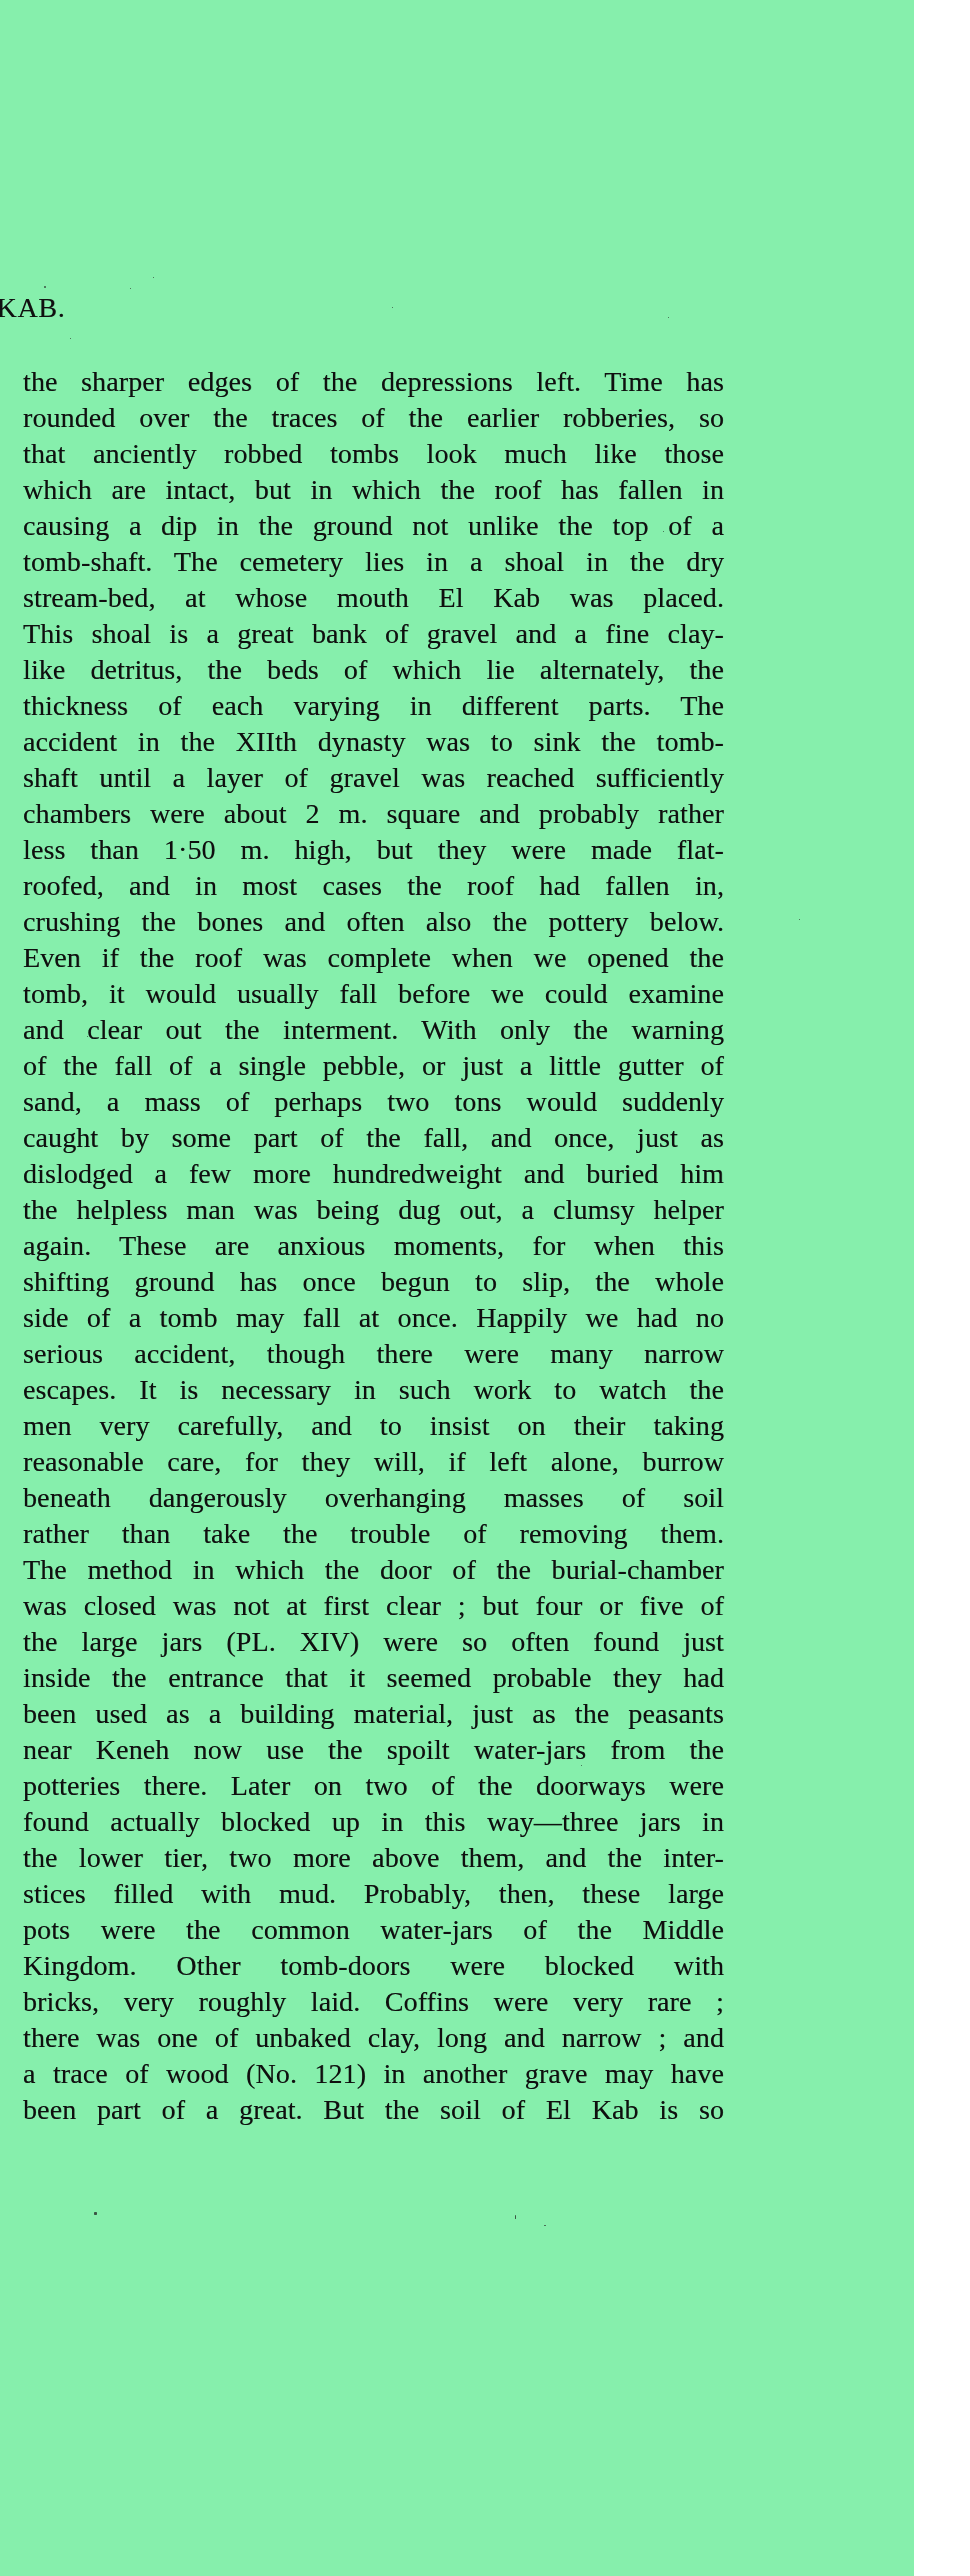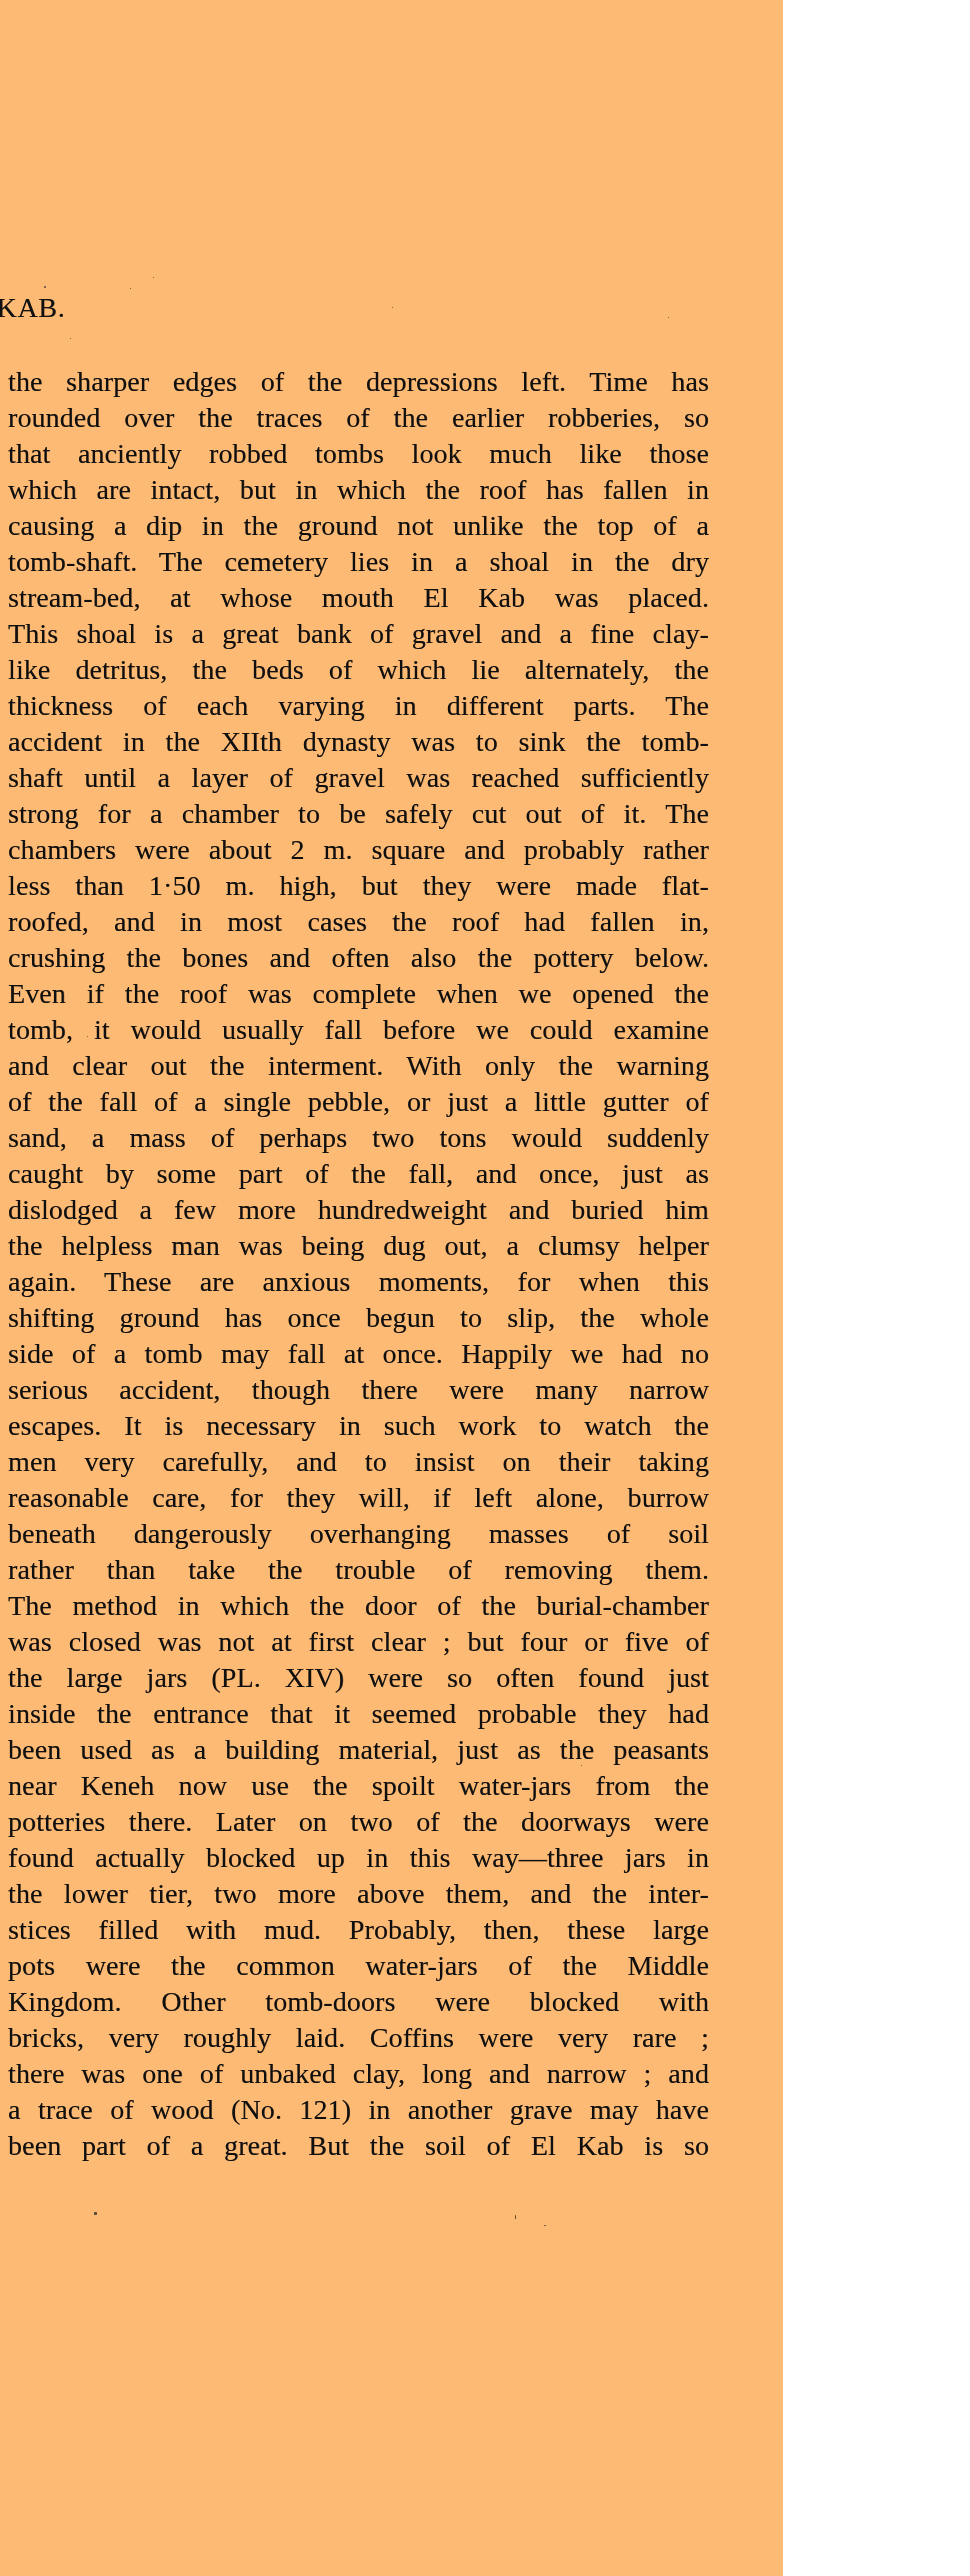--- a/index.html
+++ b/index.html
@@ -7,41 +7,41 @@
     padding: 0;
   }
   body {
     width: 971px;
     height: 2576px;
     background: #ffffff;
     font-family: "Liberation Serif", "DejaVu Serif", serif;
   }
   .page {
     position: relative;
-    width: 783px;
+    width: 914px;
     height: 2576px;
-    background: #fdba74;
+    background: #86efac;
     overflow: hidden;
     color: #0f0f0f;
   }
   .running-header {
     position: absolute;
     top: 294px;
     left: -3.5px;
     font-size: 28px;
     line-height: 28px;
     letter-spacing: 0.7px;
     color: #101010;
     text-shadow: 0.3px 0.3px 0.3px rgba(0,0,0,0.45);
     white-space: nowrap;
   }
   .text-block {
     position: absolute;
     top: 364px;
-    left: 8px;
+    left: 23px;
     width: 701px;
   }
   .line {
     font-size: 28px;
     line-height: 36px;
     height: 36px;
     text-align: justify;
     text-align-last: justify;
     color: #0f0f0f;
     text-shadow: 0.3px 0.3px 0.3px rgba(0,0,0,0.42);
@@ -68,21 +68,20 @@
       <div class="line">that anciently robbed tombs look much like those</div>
       <div class="line">which are intact, but in which the roof has fallen in</div>
       <div class="line">causing a dip in the ground not unlike the top of a</div>
       <div class="line">tomb-shaft. The cemetery lies in a shoal in the dry</div>
       <div class="line">stream-bed, at whose mouth El Kab was placed.</div>
       <div class="line">This shoal is a great bank of gravel and a fine clay-</div>
       <div class="line">like detritus, the beds of which lie alternately, the</div>
       <div class="line">thickness of each varying in different parts. The</div>
       <div class="line">accident in the XIIth dynasty was to sink the tomb-</div>
       <div class="line">shaft until a layer of gravel was reached sufficiently</div>
-      <div class="line">strong for a chamber to be safely cut out of it. The</div>
       <div class="line">chambers were about 2 m. square and probably rather</div>
       <div class="line">less than 1·50 m. high, but they were made flat-</div>
       <div class="line">roofed, and in most cases the roof had fallen in,</div>
       <div class="line">crushing the bones and often also the pottery below.</div>
       <div class="line">Even if the roof was complete when we opened the</div>
       <div class="line">tomb, it would usually fall before we could examine</div>
       <div class="line">and clear out the interment. With only the warning</div>
       <div class="line">of the fall of a single pebble, or just a little gutter of</div>
       <div class="line">sand, a mass of perhaps two tons would suddenly</div>
       <div class="line">caught by some part of the fall, and once, just as</div>

